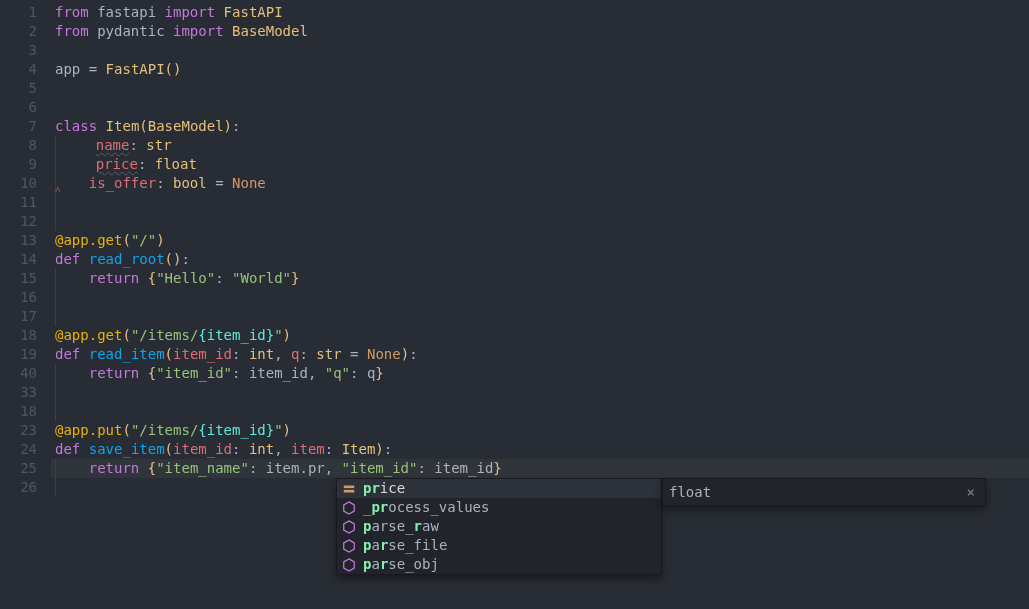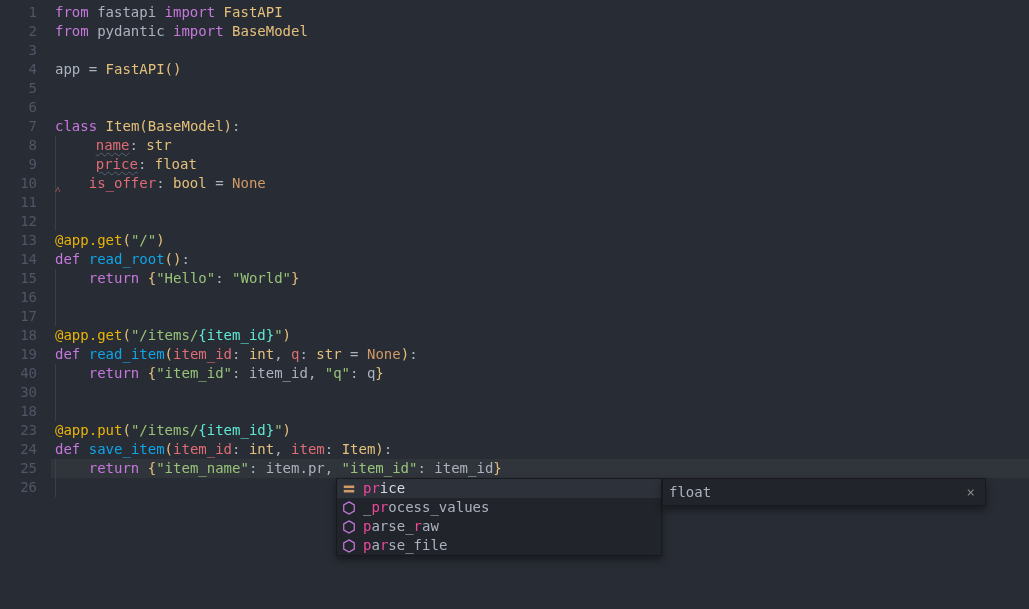--- a/index.html
+++ b/index.html
@@ -91,21 +91,21 @@
   .sicon {
     width: 16px; height: 16px;
     margin-right: 6px;
     display: inline-flex;
     align-items: center;
     justify-content: center;
     font-size: 11px;
   }
   .sicon.field  { color: #d19a66; }
   .sicon.method { color: #c678dd; }
-  .slabel .hl { color: #ec4899; font-weight: normal; }
+  .slabel .hl { color: #86efac; font-weight: bold; }
   .slabel      { color: #abb2bf; }
   .suggest-row.sel .slabel { color: #d7dae0; }
 
   .doc-popup {
     left: 662px; top: 478px; width: 324px; height: 28px;
     padding: 4px 6px;
     color: #abb2bf;
     display: flex;
     justify-content: space-between;
     align-items: flex-start;
@@ -130,21 +130,21 @@
       <div class="ln">11</div>
       <div class="ln">12</div>
       <div class="ln">13</div>
       <div class="ln">14</div>
       <div class="ln">15</div>
       <div class="ln">16</div>
       <div class="ln">17</div>
       <div class="ln">18</div>
       <div class="ln">19</div>
       <div class="ln">40</div>
-      <div class="ln">30</div>
+      <div class="ln">33</div>
       <div class="ln">18</div>
       <div class="ln">23</div>
       <div class="ln">24</div>
       <div class="ln">25</div>
       <div class="ln">26</div>
     </div>
   <div class="code" id="code"><div class="line"><span class="kw">from</span><span class="plain"> fastapi </span><span class="kw">import</span><span class="plain"> </span><span class="cls">FastAPI</span></div><div class="line"><span class="kw">from</span><span class="plain"> pydantic </span><span class="kw">import</span><span class="plain"> </span><span class="cls">BaseModel</span></div><div class="line"></div><div class="line"><span class="plain">app </span><span class="op">=</span><span class="plain"> </span><span class="cls">FastAPI</span><span class="pn">()</span></div><div class="line"></div><div class="line"></div><div class="line"><span class="kw">class</span><span class="plain"> </span><span class="cls">Item</span><span class="pn">(</span><span class="cls">BaseModel</span><span class="pn">)</span><span class="plain">:</span></div><div class="line"><span class="guide"></span><span class="plain">    </span><span class="id squiggle">name</span><span class="plain">: </span><span class="typ">str</span></div><div class="line"><span class="guide"></span><span class="plain">    </span><span class="id squiggle">price</span><span class="plain">: </span><span class="typ">float</span></div><div class="line"><span class="guide"></span><span class="plain">    </span><span class="id">is_offer</span><span class="plain">: </span><span class="typ">bool</span><span class="plain"> </span><span class="op">=</span><span class="plain"> </span><span class="cst">None</span><span class="hint-red">˄</span></div><div class="line"><span class="guide"></span></div><div class="line"><span class="guide"></span></div><div class="line"><span class="deco">@app.get</span><span class="pn">(</span><span class="str">"/"</span><span class="pn">)</span></div><div class="line"><span class="kw">def</span><span class="plain"> </span><span class="fn">read_root</span><span class="pn">()</span><span class="plain">:</span></div><div class="line"><span class="guide"></span><span class="plain">    </span><span class="kw">return</span><span class="plain"> </span><span class="pn">{</span><span class="str">"Hello"</span><span class="plain">: </span><span class="str">"World"</span><span class="pn">}</span></div><div class="line"><span class="guide"></span></div><div class="line"><span class="guide"></span></div><div class="line"><span class="deco">@app.get</span><span class="pn">(</span><span class="str">"/items/</span><span class="strv">{item_id}</span><span class="str">"</span><span class="pn">)</span></div><div class="line"><span class="kw">def</span><span class="plain"> </span><span class="fn">read_item</span><span class="pn">(</span><span class="id">item_id</span><span class="plain">: </span><span class="typ">int</span><span class="plain">, </span><span class="id">q</span><span class="plain">: </span><span class="typ">str</span><span class="plain"> </span><span class="op">=</span><span class="plain"> </span><span class="cst">None</span><span class="pn">)</span><span class="plain">:</span></div><div class="line"><span class="guide"></span><span class="plain">    </span><span class="kw">return</span><span class="plain"> </span><span class="pn">{</span><span class="str">"item_id"</span><span class="plain">: item_id, </span><span class="str">"q"</span><span class="plain">: q</span><span class="pn">}</span></div><div class="line"><span class="guide"></span></div><div class="line"><span class="guide"></span></div><div class="line"><span class="deco">@app.put</span><span class="pn">(</span><span class="str">"/items/</span><span class="strv">{item_id}</span><span class="str">"</span><span class="pn">)</span></div><div class="line"><span class="kw">def</span><span class="plain"> </span><span class="fn">save_item</span><span class="pn">(</span><span class="id">item_id</span><span class="plain">: </span><span class="typ">int</span><span class="plain">, </span><span class="id">item</span><span class="plain">: </span><span class="cls">Item</span><span class="pn">)</span><span class="plain">:</span></div><div class="line current"><span class="guide"></span><span class="plain">    </span><span class="kw">return</span><span class="plain"> </span><span class="pn">{</span><span class="str">"item_name"</span><span class="plain">: item.pr, </span><span class="str">"item_id"</span><span class="plain">: item_id</span><span class="pn">}</span></div><div class="line"><span class="guide"></span></div></div>
 </div>
 
 <div class="suggest suggest-list" id="suggest">
@@ -174,18 +174,26 @@
       <span class="slabel"><span class="hl">p</span><span>arse_</span><span class="hl">r</span><span>aw</span></span>
     </div>
     <div class="suggest-row">
       <span class="sicon method">
         <svg width="14" height="14" viewBox="0 0 16 16">
           <path d="M8 1 L14 4.5 L14 11.5 L8 15 L2 11.5 L2 4.5 Z" fill="none" stroke="#c678dd" stroke-width="1.4"></path>
         </svg>
       </span>
       <span class="slabel"><span class="hl">p</span><span>a</span><span class="hl">r</span><span>se_file</span></span>
     </div>
+    <div class="suggest-row">
+      <span class="sicon method">
+        <svg width="14" height="14" viewBox="0 0 16 16">
+          <path d="M8 1 L14 4.5 L14 11.5 L8 15 L2 11.5 L2 4.5 Z" fill="none" stroke="#c678dd" stroke-width="1.4"></path>
+        </svg>
+      </span>
+      <span class="slabel"><span class="hl">p</span><span>a</span><span class="hl">r</span><span>se_obj</span></span>
+    </div>
   </div>
 
 <div class="suggest doc-popup">
   <span>float</span>
   <span class="doc-close">×</span>
 </div>
 
 </body></html>

